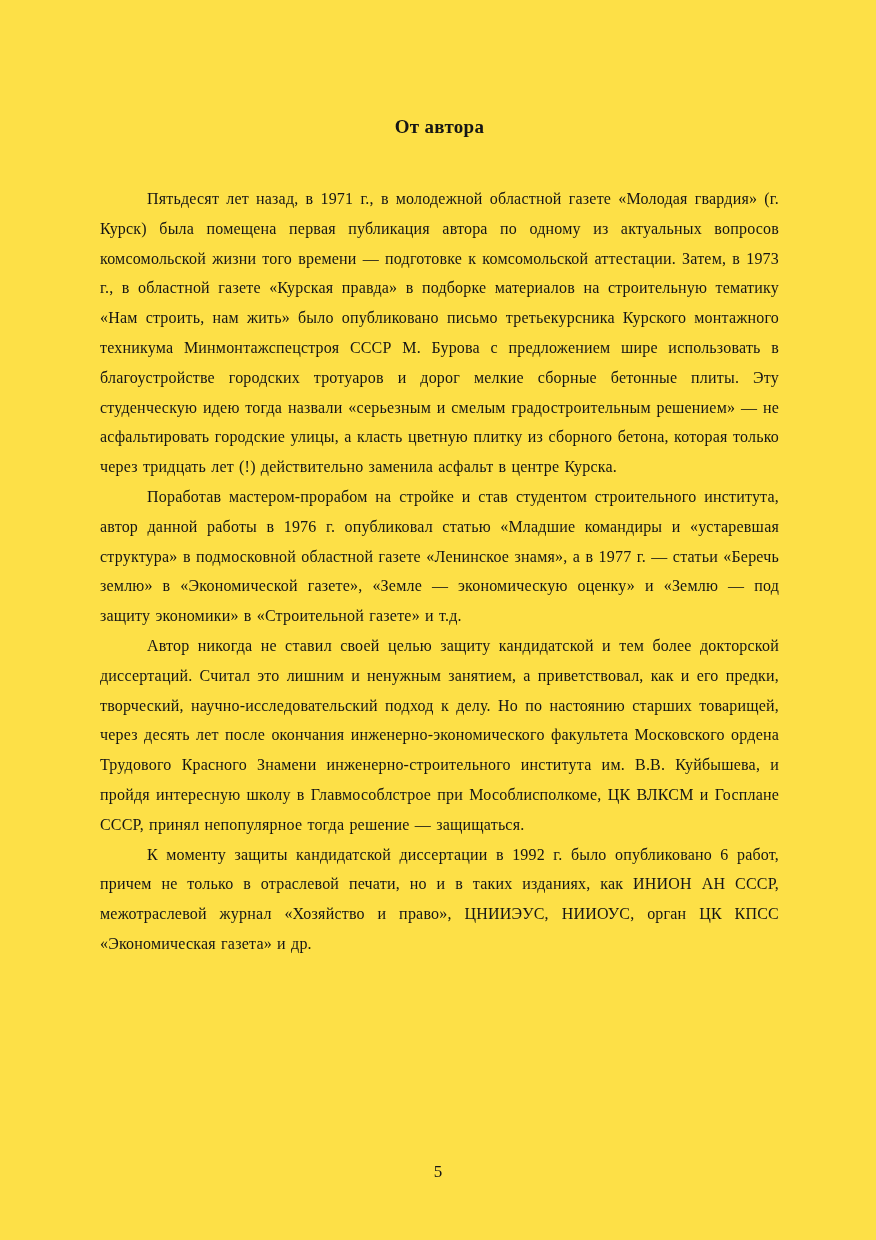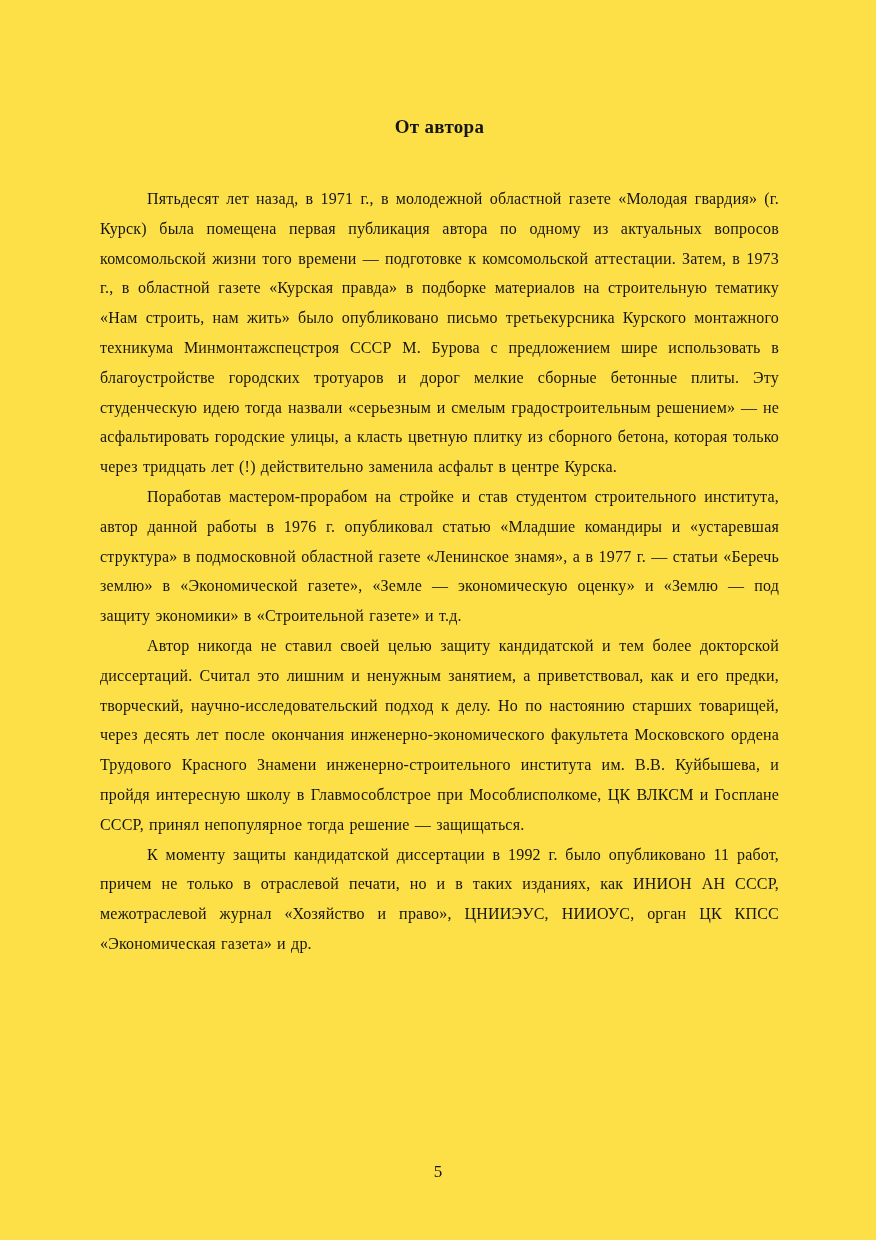--- a/index.html
+++ b/index.html
@@ -50,16 +50,16 @@
 </style>
 </head>
 <body>
 
 <div class="page">
   <h1 class="title">От автора</h1>
   <div class="body-text">
     <p>Пятьдесят лет назад, в 1971 г., в молодежной областной газете «Молодая гвардия» (г. Курск) была помещена первая публикация автора по одному из актуальных вопросов комсомольской жизни того времени — подготовке к комсомольской аттестации. Затем, в 1973 г., в областной газете «Курская правда» в подборке материалов на строительную тематику «Нам строить, нам жить» было опубликовано письмо третьекурсника Курского монтажного техникума Минмонтажспецстроя СССР М. Бурова с предложением шире использовать в благоустройстве городских тротуаров и дорог мелкие сборные бетонные плиты. Эту студенческую идею тогда назвали «серьезным и смелым градостроительным решением» — не асфальтировать городские улицы, а класть цветную плитку из сборного бетона, которая только через тридцать лет (!) действительно заменила асфальт в центре Курска.</p>
     <p>Поработав мастером-прорабом на стройке и став студентом строительного института, автор данной работы в 1976 г. опубликовал статью «Младшие командиры и «устаревшая структура» в подмосковной областной газете «Ленинское знамя», а в 1977 г. — статьи «Беречь землю» в «Экономической газете», «Земле — экономическую оценку» и «Землю — под защиту экономики» в «Строительной газете» и т.д.</p>
     <p>Автор никогда не ставил своей целью защиту кандидатской и тем более докторской диссертаций. Считал это лишним и ненужным занятием, а приветствовал, как и его предки, творческий, научно-исследовательский подход к делу. Но по настоянию старших товарищей, через десять лет после окончания инженерно-экономического факультета Московского ордена Трудового Красного Знамени инженерно-строительного института им. В.В. Куйбышева, и пройдя интересную школу в Главмособлстрое при Мособлисполкоме, ЦК ВЛКСМ и Госплане СССР, принял непопулярное тогда решение — защищаться.</p>
-    <p>К моменту защиты кандидатской диссертации в 1992 г. было опубликовано 11 работ, причем не только в отраслевой печати, но и в таких изданиях, как ИНИОН АН СССР, межотраслевой журнал «Хозяйство и право», ЦНИИЭУС, НИИОУС, орган ЦК КПСС «Экономическая газета» и др.</p>
+    <p>К моменту защиты кандидатской диссертации в 1992 г. было опубликовано 6 работ, причем не только в отраслевой печати, но и в таких изданиях, как ИНИОН АН СССР, межотраслевой журнал «Хозяйство и право», ЦНИИЭУС, НИИОУС, орган ЦК КПСС «Экономическая газета» и др.</p>
   </div>
   <div class="page-number">5</div>
 </div>
 
 </body></html>

